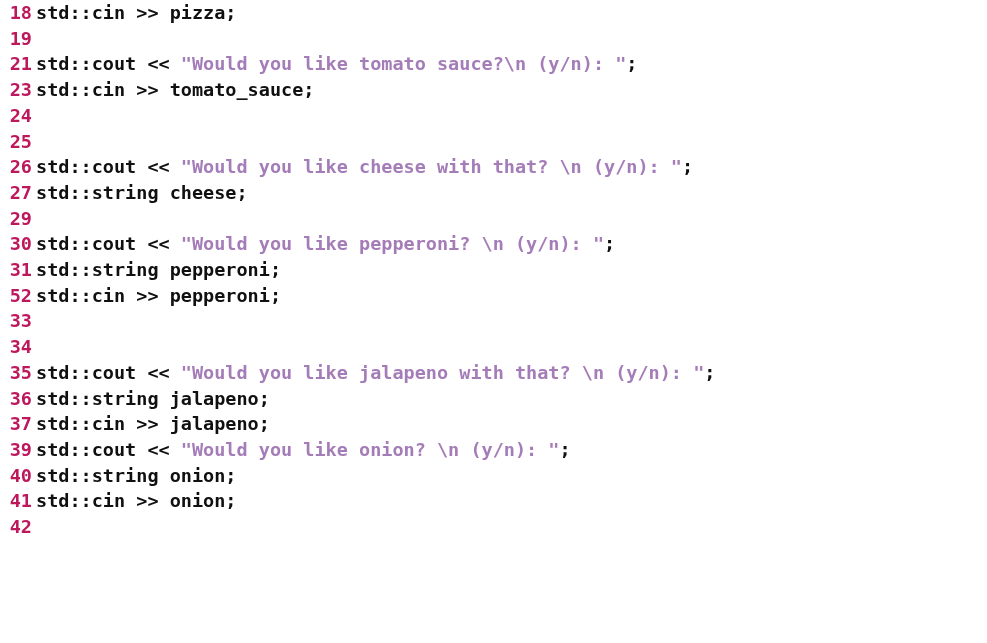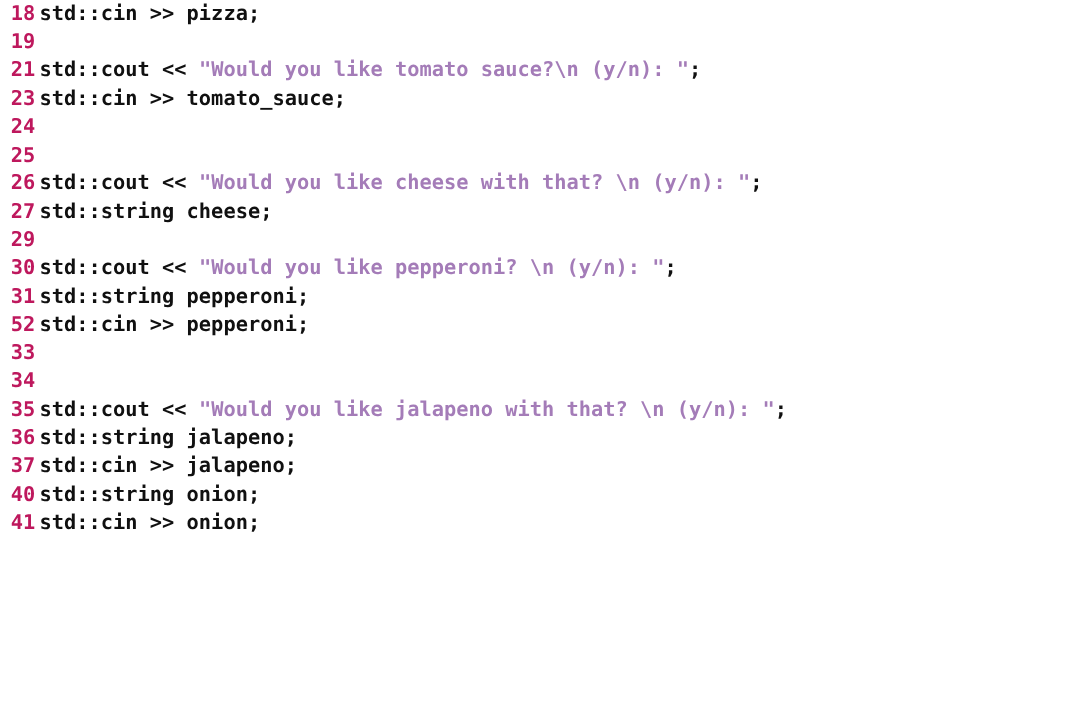--- a/index.html
+++ b/index.html
@@ -52,15 +52,17 @@
     <div class="line"><span class="gutter">27</span><span class="code"><span>std::string cheese</span><span class="pun">;</span></span></div>
     <div class="line"><span class="gutter">29</span><span class="code"></span></div>
     <div class="line"><span class="gutter">30</span><span class="code"><span>std::cout &lt;&lt; </span><span class="str">"Would you like pepperoni? \n (y/n): "</span><span class="pun">;</span></span></div>
     <div class="line"><span class="gutter">31</span><span class="code"><span>std::string pepperoni</span><span class="pun">;</span></span></div>
     <div class="line"><span class="gutter">52</span><span class="code"><span>std::cin &gt;&gt; pepperoni</span><span class="pun">;</span></span></div>
     <div class="line"><span class="gutter">33</span><span class="code"></span></div>
     <div class="line"><span class="gutter">34</span><span class="code"></span></div>
     <div class="line"><span class="gutter">35</span><span class="code"><span>std::cout &lt;&lt; </span><span class="str">"Would you like jalapeno with that? \n (y/n): "</span><span class="pun">;</span></span></div>
     <div class="line"><span class="gutter">36</span><span class="code"><span>std::string jalapeno</span><span class="pun">;</span></span></div>
     <div class="line"><span class="gutter">37</span><span class="code"><span>std::cin &gt;&gt; jalapeno</span><span class="pun">;</span></span></div>
+    <div class="line"><span class="gutter">39</span><span class="code"><span>std::cout &lt;&lt; </span><span class="str">"Would you like onion? \n (y/n): "</span><span class="pun">;</span></span></div>
     <div class="line"><span class="gutter">40</span><span class="code"><span>std::string onion</span><span class="pun">;</span></span></div>
     <div class="line"><span class="gutter">41</span><span class="code"><span>std::cin &gt;&gt; onion</span><span class="pun">;</span></span></div>
+    <div class="line"><span class="gutter">42</span><span class="code"></span></div>
   </div>
 
 </body></html>

